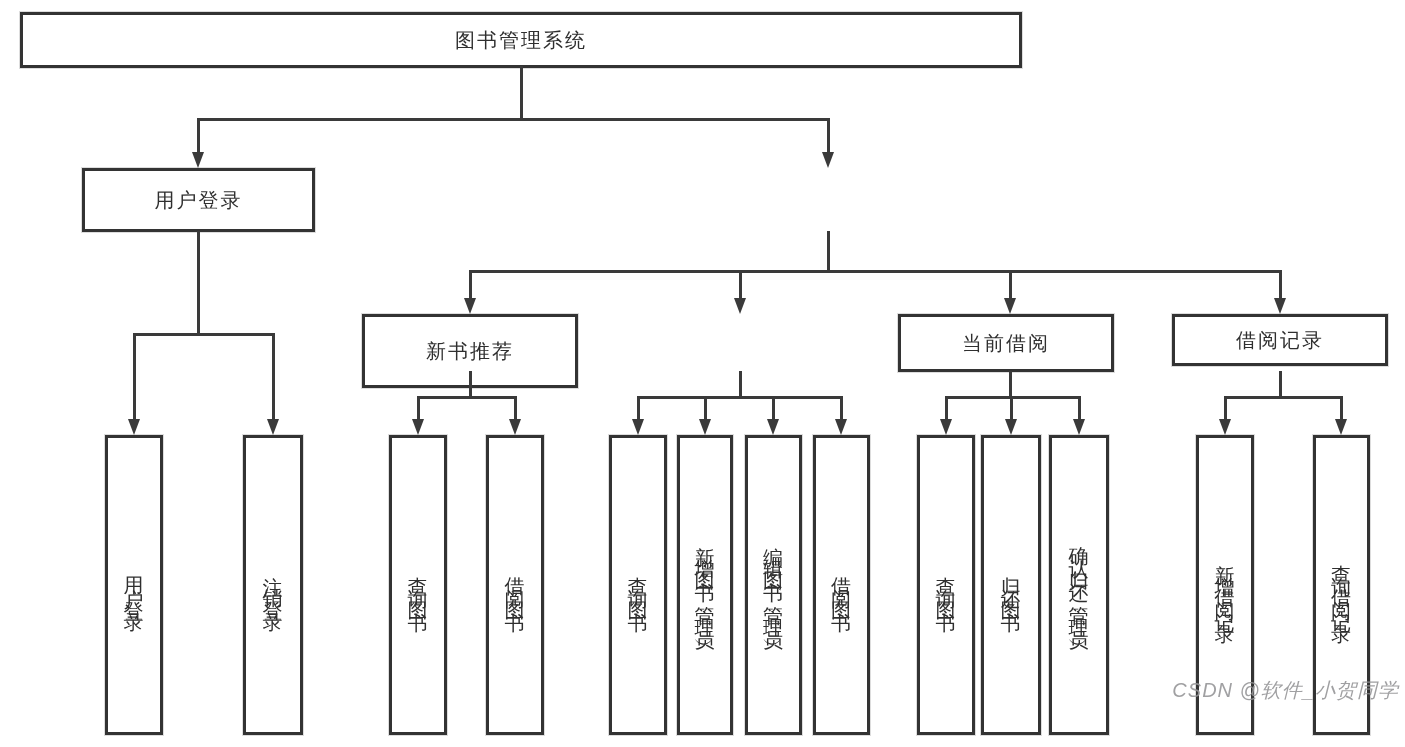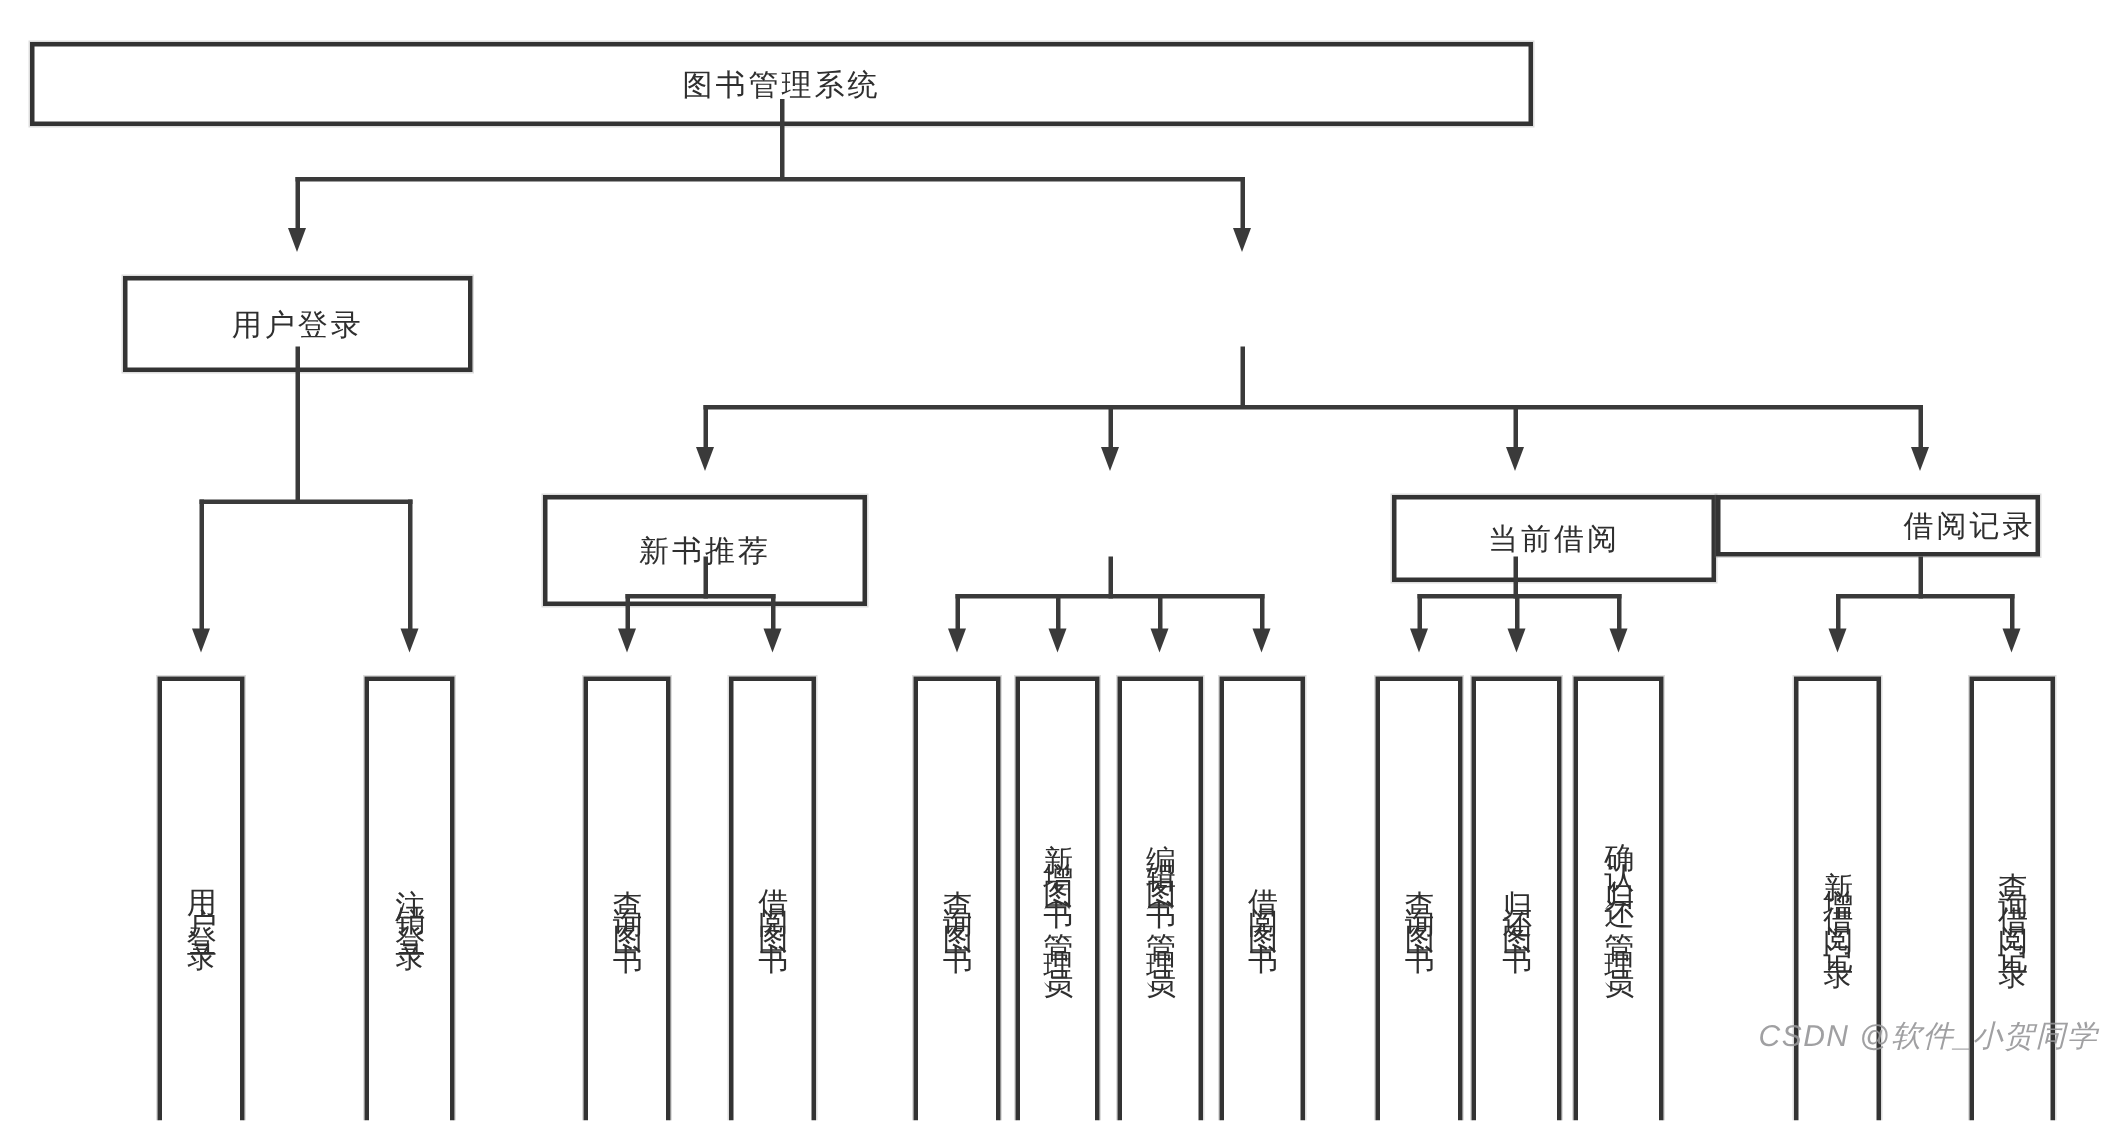--- a/index.html
+++ b/index.html
@@ -16,21 +16,20 @@
     box-sizing: border-box;
     border: 3px solid #333333;
     background: #ffffff;
     color: #2f2f2f;
     display: flex;
     align-items: center;
     justify-content: center;
     font-size: 20px;
     letter-spacing: 2px;
     box-shadow: 0 0 0 1px rgba(120,120,120,0.25);
-    margin-top: 16px;
   }
   .node.vert span {
     writing-mode: vertical-rl;
     letter-spacing: 12px;
     line-height: 1;
   }
   .hl { position: absolute; height: 3px; background: #3a3a3a; }
   .vl { position: absolute; width: 3px;  background: #3a3a3a; }
   .arrow-down {
     position: absolute;
@@ -63,25 +62,25 @@
   <div class="node" style="left:82px; top:168px; width:233px; height:64px;">
     <span>用户登录</span>
   </div>
 
 
   <div class="node" style="left:362px; top:314px; width:216px; height:74px;">
     <span>新书推荐</span>
   </div>
 
 
-  <div class="node" style="left:928px; top:314px; width:216px; height:58px;">
+  <div class="node" style="left:898px; top:314px; width:216px; height:58px;">
     <span>当前借阅</span>
   </div>
 
-  <div class="node" style="left:1144px; top:314px; width:216px; height:41px;justify-content:flex-end;">
+  <div class="node" style="left:1172px; top:314px; width:216px; height:52px;">
     <span>借阅记录</span>
   </div>
 
   <div class="node vert" style="left:105px; top:435px; width:58px; height:300px;">
     <span>用户登录</span>
   </div>
 
   <div class="node vert" style="left:243px; top:435px; width:60px; height:300px;">
     <span>注销登录</span>
   </div>

